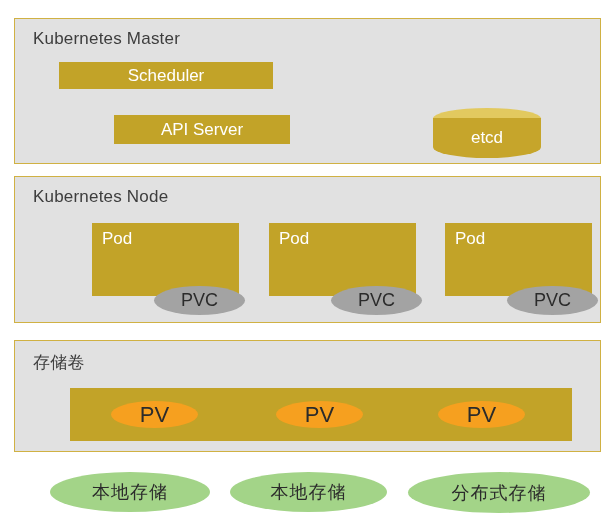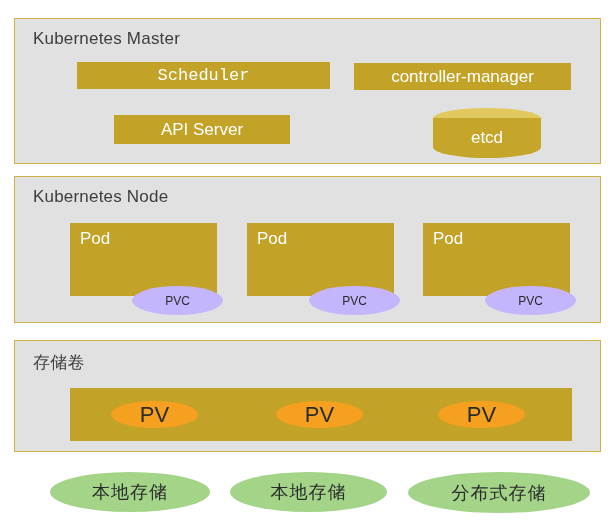--- a/index.html
+++ b/index.html
@@ -18,51 +18,51 @@
   .section-title{
     position:absolute;left:18px;top:10px;
     font-size:17px;color:#3d3d3d;letter-spacing:0.2px;white-space:nowrap;
   }
   .gold-box{
     position:absolute;background:#c2a328;color:#ffffff;
     font-size:17px;text-align:center;
     display:flex;align-items:center;justify-content:center;
     white-space:nowrap;
   }
-  #box-scheduler{left:62px;top:43px;width:253px;height:27px;font-family:Liberation Mono, monospace;}
+  #box-scheduler{left:44px;top:43px;width:214px;height:27px;}
   #box-controller{left:339px;top:44px;width:217px;height:27px;}
   #box-apiserver{left:99px;top:96px;width:176px;height:29px;}
   
   .cylinder{position:absolute;left:418px;top:89px;width:108px;height:50px;}
   .cyl-body{
     position:absolute;left:0;top:10px;width:108px;height:40px;
     background:#c6a52b;border-radius:0 0 50% 50% / 0 0 11px 11px;
     display:flex;align-items:center;justify-content:center;
     color:#ffffff;font-size:17px;
   }
   .cyl-top{
     position:absolute;left:0;top:0;width:108px;height:21px;
     background:#e2c95f;border-radius:50%;
   }
   
-  .pod{position:absolute;top:46px;width:147px;height:73px;}
+  .pod{position:absolute;top:46px;width:147px;height:73px;margin-left:22px;}
   #pod-1{left:55px;}
   #pod-2{left:232px;}
   #pod-3{left:408px;}
   .pod-box{
     position:absolute;left:0;top:0;right:0;bottom:0;background:#c2a328;
   }
   .pod-label{
     position:absolute;left:10px;top:6px;color:#ffffff;font-size:17px;
   }
   .pvc-ellipse{
     position:absolute;right:-6px;bottom:-19px;width:91px;height:29px;
-    background:#c4b5fd;border-radius:50%;
+    background:#a3a3a3;border-radius:50%;
     display:flex;align-items:center;justify-content:center;
-    color:#2b2b2b;font-size:12px;
+    color:#2b2b2b;font-size:18px;
   }
   
   .pv-bar{
     position:absolute;left:55px;top:47px;width:502px;height:53px;
     background:#c2a328;
   }
   .pv-ellipse{
     position:absolute;top:13px;width:87px;height:27px;
     background:#f6a01f;border-radius:50%;
     display:flex;align-items:center;justify-content:center;
@@ -81,21 +81,20 @@
   #green-1{left:50px;width:160px;}
   #green-2{left:230px;width:157px;}
   #green-3{left:408px;width:182px;height:41px;}
 </style>
 </head>
 <body>
 
 <div class="section" id="section-master">
   <div class="section-title">Kubernetes Master</div>
   <div class="gold-box" id="box-scheduler">Scheduler</div>
-  <div class="gold-box" id="box-controller">controller-manager</div>
   <div class="gold-box" id="box-apiserver">API Server</div>
   <div class="cylinder">
     <div class="cyl-top"></div>
     <div class="cyl-body">etcd</div>
   </div>
 </div>
 
 <div class="section" id="section-node">
   <div class="section-title">Kubernetes Node</div>
   <div class="pod" id="pod-1">

